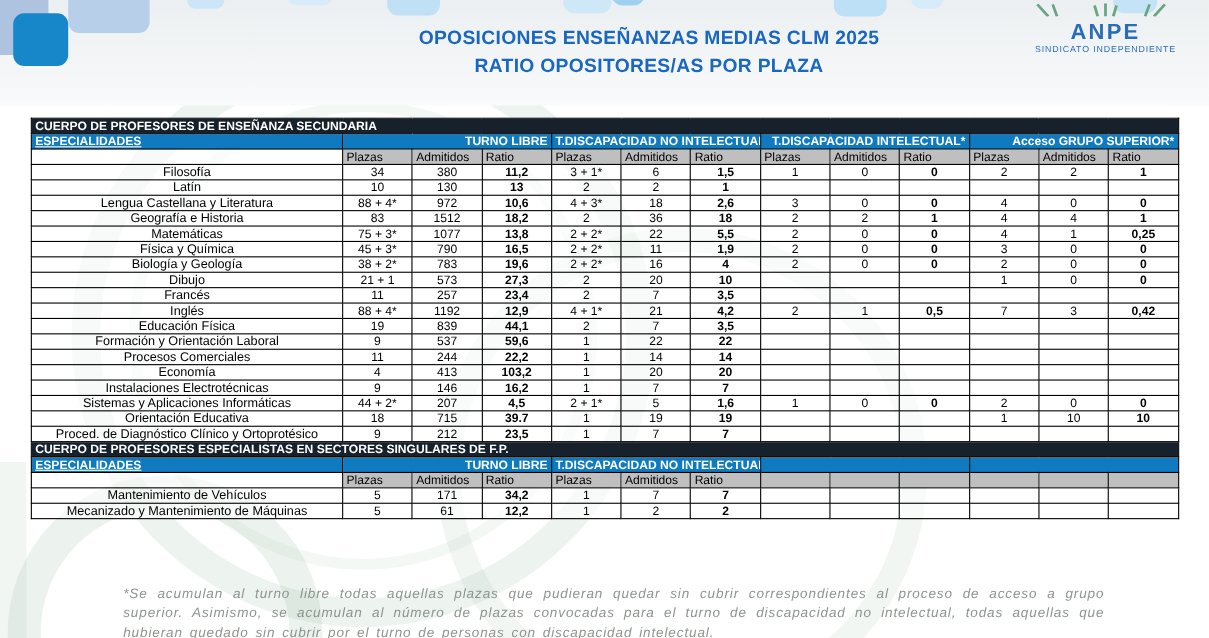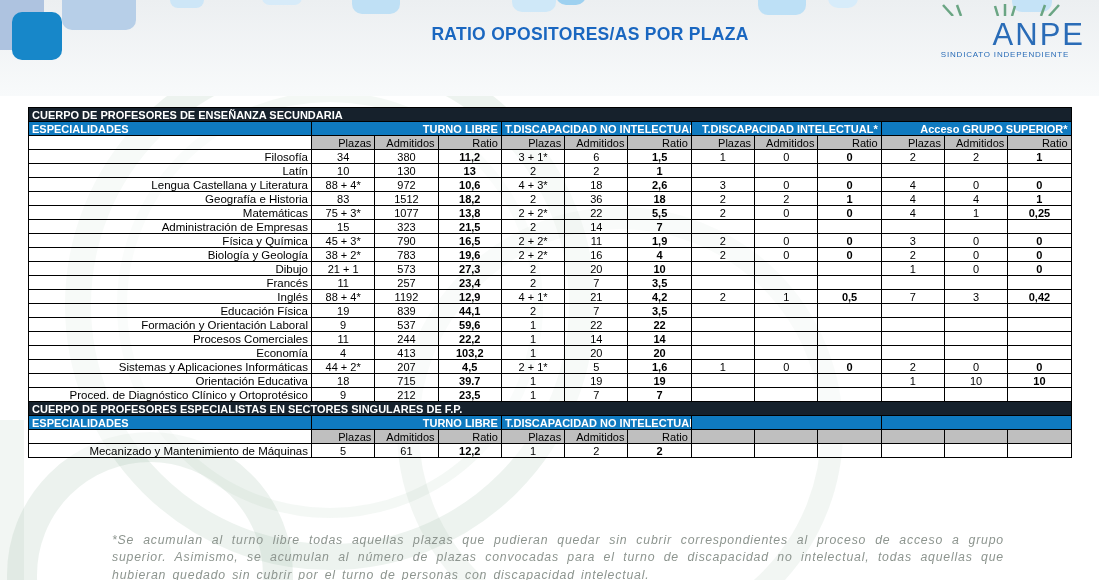--- a/index.html
+++ b/index.html
@@ -7,37 +7,37 @@
         font-family:"Liberation Sans",sans-serif;}
   
   .banner{position:absolute;left:0;top:0;width:1099px;height:96px;
           background:linear-gradient(#ecEFF1,#f8fafb);overflow:hidden;}
   .sq{position:absolute;border-radius:10px;}
   .title-block{position:absolute;left:320px;top:22px;width:540px;text-align:center;
                color:#1a67c0;font-weight:bold;font-size:17.5px;letter-spacing:.3px;line-height:1.45;}
   
   .logo{position:absolute;right:14px;top:2px;width:160px;text-align:center;}
   .logo-sprigs{height:12px;}
-  .logo-name{color:#2a6cb7;font-weight:normal;font-size:31px;letter-spacing:2px;line-height:.95;
-             font-family:"Liberation Sans",sans-serif;text-align:right;}
+  .logo-name{color:#2a6cb7;font-weight:bold;font-size:20px;letter-spacing:2px;line-height:.95;
+             font-family:"Liberation Sans",sans-serif;}
   .logo-sub{color:#2a6cb7;font-weight:normal;font-size:8px;letter-spacing:.8px;margin-top:1px;}
   
   .watermark{position:absolute;left:0;top:0;pointer-events:none;}
   
   .table-wrap{position:absolute;left:28px;top:107px;width:1043px;}
   table.ratio{border-collapse:collapse;table-layout:fixed;width:1043px;
               font-size:11px;color:#000;background:transparent;}
   table.ratio td{border:1px solid #000;padding:0 3px;height:13px;line-height:12px;
                  overflow:hidden;white-space:nowrap;}
   td.band{background:#16212c;color:#fff;font-weight:bold;text-align:left;font-size:11px;height:12px;}
   td.hdr{background:#0f7ac0;color:#fff;font-weight:bold;text-align:right;font-size:11px;height:13px;}
-  td.hdr-left{text-align:left;padding-left:4px;}
-  td.sub{background:#bfbfbf;text-align:right;font-size:11px;height:13px;margin-top:14px;}
+  td.hdr-left{text-align:left;padding-left:4px;text-decoration:underline;}
+  td.sub{background:#bfbfbf;text-align:left;font-size:11px;height:13px;margin-top:14px;}
   td.subblank{background:rgba(255,255,255,.55);}
-  td.name{text-align:right;font-size:11.5px;background:rgba(255,255,255,.55);}
+  td.name{text-align:center;font-size:11.5px;background:rgba(255,255,255,.55);}
   td.num{text-align:center;background:rgba(255,255,255,.55);}
   td.ratio-col{font-weight:bold;}
   
   .footnote{position:absolute;left:112px;top:532px;width:892px;
             font-style:italic;color:#8d958f;font-size:12.3px;line-height:1.42;
             text-align:justify;letter-spacing:.8px;word-spacing:2px;}
 </style>
 </head>
 <body>
 
@@ -58,20 +58,21 @@
     <div class="sq" style="left:170px;top:-8px;width:34px;height:16px;background:#cde6f7;"></div>
     <div class="sq" style="left:262px;top:-10px;width:40px;height:15px;background:#d7ebf9;"></div>
     <div class="sq" style="left:352px;top:-13px;width:48px;height:27px;background:#bfe0f5;"></div>
     <div class="sq" style="left:512px;top:-10px;width:44px;height:22px;background:#cfe8f8;"></div>
     <div class="sq" style="left:556px;top:-16px;width:30px;height:21px;background:#9ed1f0;"></div>
     <div class="sq" style="left:758px;top:-13px;width:48px;height:28px;background:#bde0f6;"></div>
     <div class="sq" style="left:828px;top:-14px;width:30px;height:22px;background:#d7ecfa;"></div>
     <div class="sq" style="left:1012px;top:-10px;width:40px;height:22px;background:#c5e3f7;"></div>
 
     <div class="title-block">
+      <div>OPOSICIONES ENSEÑANZAS MEDIAS CLM 2025</div>
       <div>RATIO OPOSITORES/AS POR PLAZA</div>
     </div>
 
     <div class="logo">
       <svg class="logo-sprigs" width="140" height="12" viewBox="0 0 140 12">
         <g stroke="#6aa583" stroke-width="2.5" fill="none">
           <path d="M18 12 L8 1"></path>
             <path d="M26 12 L22 1"></path>
           <path d="M70 12 L70 0"></path>
             <path d="M63 12 L60 2"></path>
@@ -186,35 +187,20 @@
             <td class="num">22</td>
             <td class="num ratio-col">5,5</td>
             <td class="num">2</td>
             <td class="num">0</td>
             <td class="num ratio-col">0</td>
             <td class="num">4</td>
             <td class="num">1</td>
             <td class="num ratio-col">0,25</td>
           </tr>
           <tr>
-            <td class="name">Administración de Empresas</td>
-            <td class="num">15</td>
-            <td class="num">323</td>
-            <td class="num ratio-col">21,5</td>
-            <td class="num">2</td>
-            <td class="num">14</td>
-            <td class="num ratio-col">7</td>
-            <td class="num"></td>
-            <td class="num"></td>
-            <td class="num ratio-col"></td>
-            <td class="num"></td>
-            <td class="num"></td>
-            <td class="num ratio-col"></td>
-          </tr>
-          <tr>
             <td class="name">Física y Química</td>
             <td class="num">45 + 3*</td>
             <td class="num">790</td>
             <td class="num ratio-col">16,5</td>
             <td class="num">2 + 2*</td>
             <td class="num">11</td>
             <td class="num ratio-col">1,9</td>
             <td class="num">2</td>
             <td class="num">0</td>
             <td class="num ratio-col">0</td>
@@ -336,20 +322,35 @@
             <td class="num">20</td>
             <td class="num ratio-col">20</td>
             <td class="num"></td>
             <td class="num"></td>
             <td class="num ratio-col"></td>
             <td class="num"></td>
             <td class="num"></td>
             <td class="num ratio-col"></td>
           </tr>
           <tr>
+            <td class="name">Instalaciones Electrotécnicas</td>
+            <td class="num">9</td>
+            <td class="num">146</td>
+            <td class="num ratio-col">16,2</td>
+            <td class="num">1</td>
+            <td class="num">7</td>
+            <td class="num ratio-col">7</td>
+            <td class="num"></td>
+            <td class="num"></td>
+            <td class="num ratio-col"></td>
+            <td class="num"></td>
+            <td class="num"></td>
+            <td class="num ratio-col"></td>
+          </tr>
+          <tr>
             <td class="name">Sistemas y Aplicaciones Informáticas</td>
             <td class="num">44 + 2*</td>
             <td class="num">207</td>
             <td class="num ratio-col">4,5</td>
             <td class="num">2 + 1*</td>
             <td class="num">5</td>
             <td class="num ratio-col">1,6</td>
             <td class="num">1</td>
             <td class="num">0</td>
             <td class="num ratio-col">0</td>
@@ -406,20 +407,35 @@
             <td class="sub">Admitidos</td>
             <td class="sub">Ratio</td>
             <td class="sub"></td>
             <td class="sub"></td>
             <td class="sub"></td>
             <td class="sub"></td>
             <td class="sub"></td>
             <td class="sub"></td>
           </tr>
           <tr>
+            <td class="name">Mantenimiento de Vehículos</td>
+            <td class="num">5</td>
+            <td class="num">171</td>
+            <td class="num ratio-col">34,2</td>
+            <td class="num">1</td>
+            <td class="num">7</td>
+            <td class="num ratio-col">7</td>
+            <td class="num"></td>
+            <td class="num"></td>
+            <td class="num ratio-col"></td>
+            <td class="num"></td>
+            <td class="num"></td>
+            <td class="num ratio-col"></td>
+          </tr>
+          <tr>
             <td class="name">Mecanizado y Mantenimiento de Máquinas</td>
             <td class="num">5</td>
             <td class="num">61</td>
             <td class="num ratio-col">12,2</td>
             <td class="num">1</td>
             <td class="num">2</td>
             <td class="num ratio-col">2</td>
             <td class="num"></td>
             <td class="num"></td>
             <td class="num ratio-col"></td>

